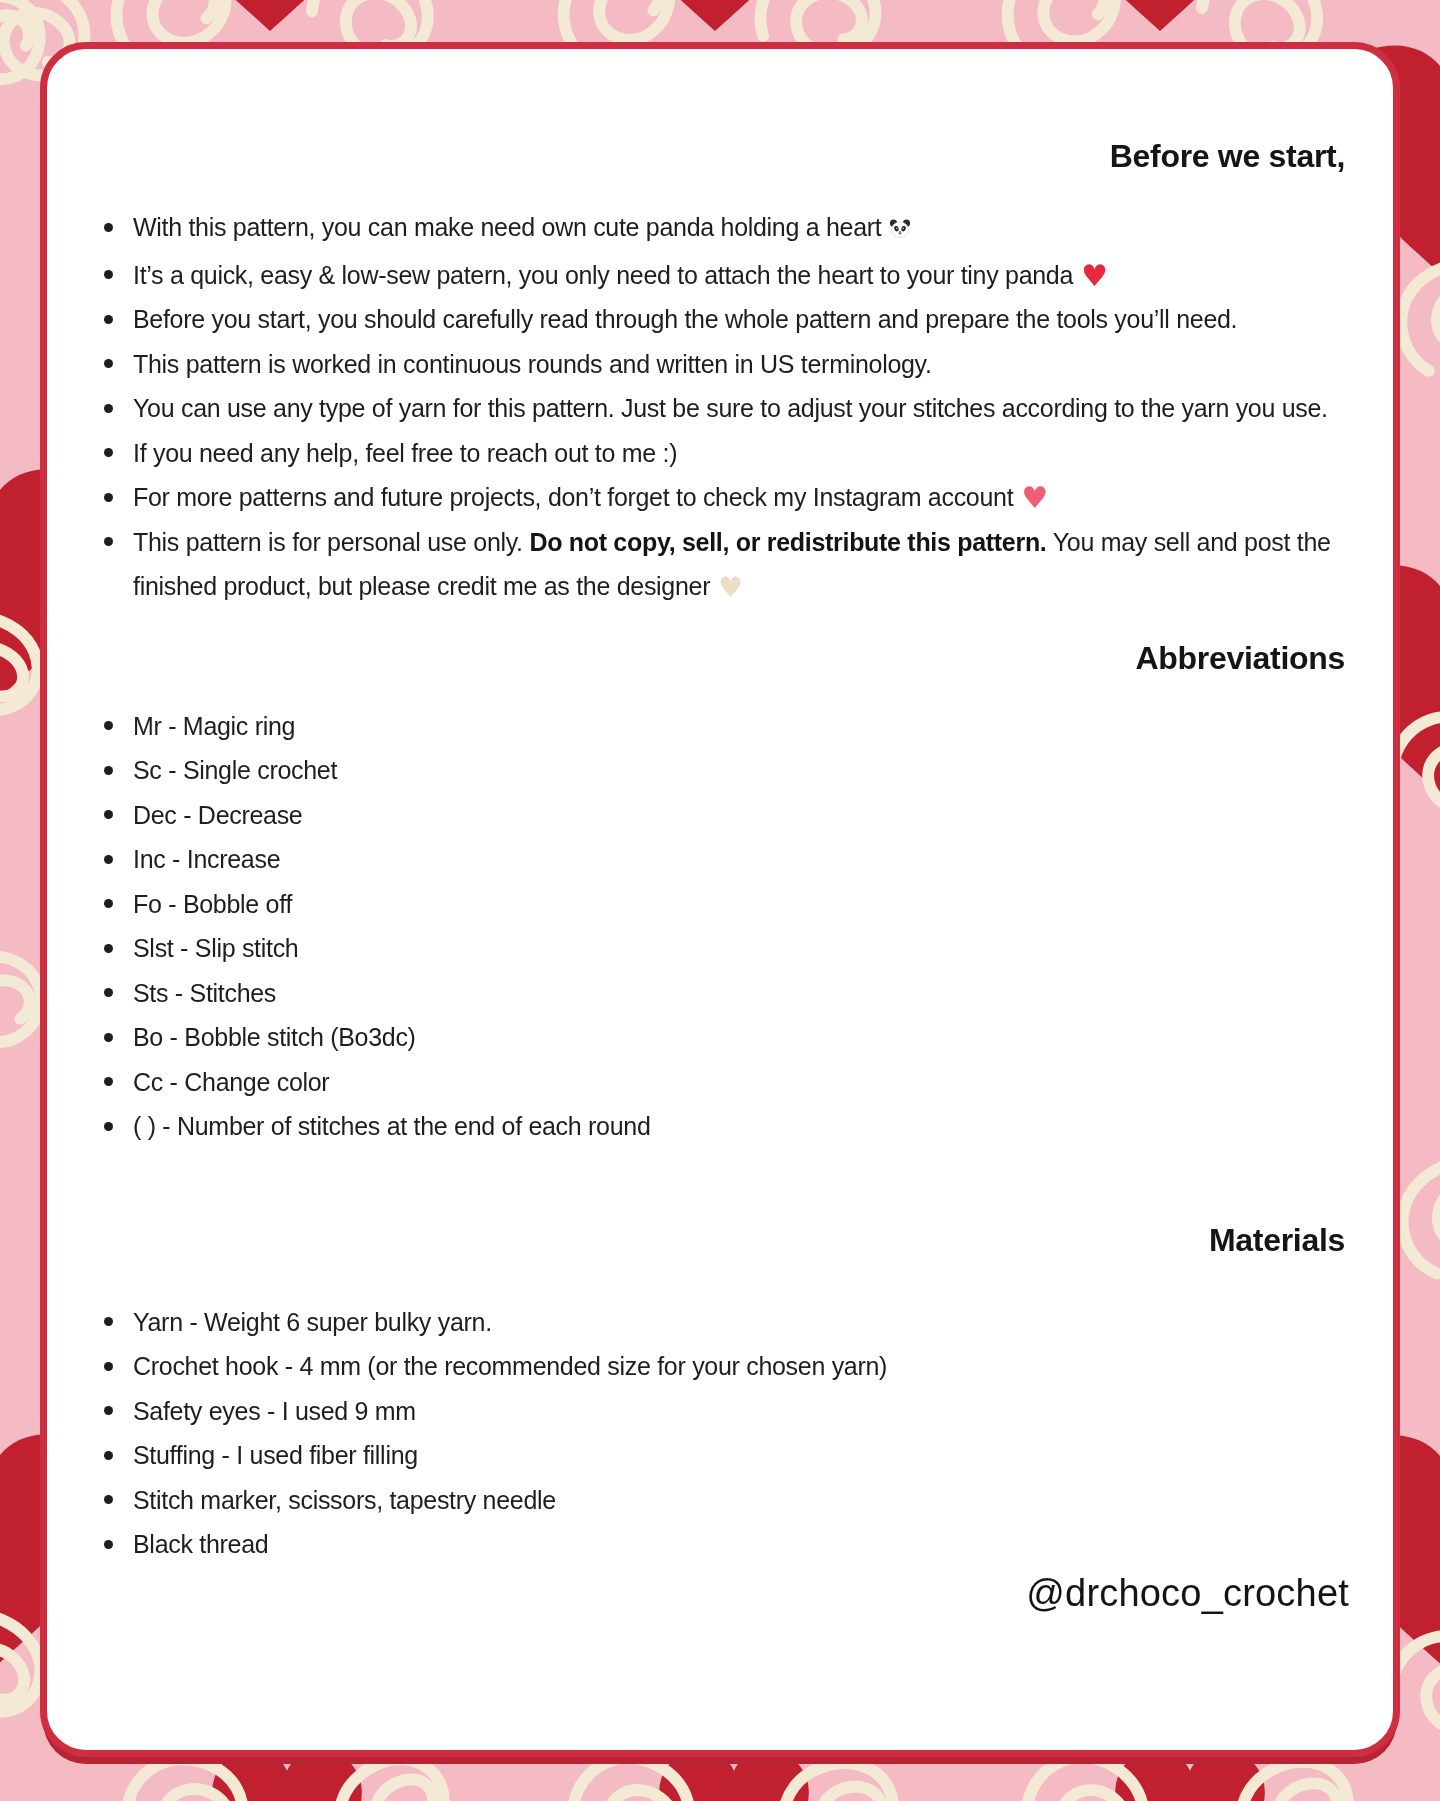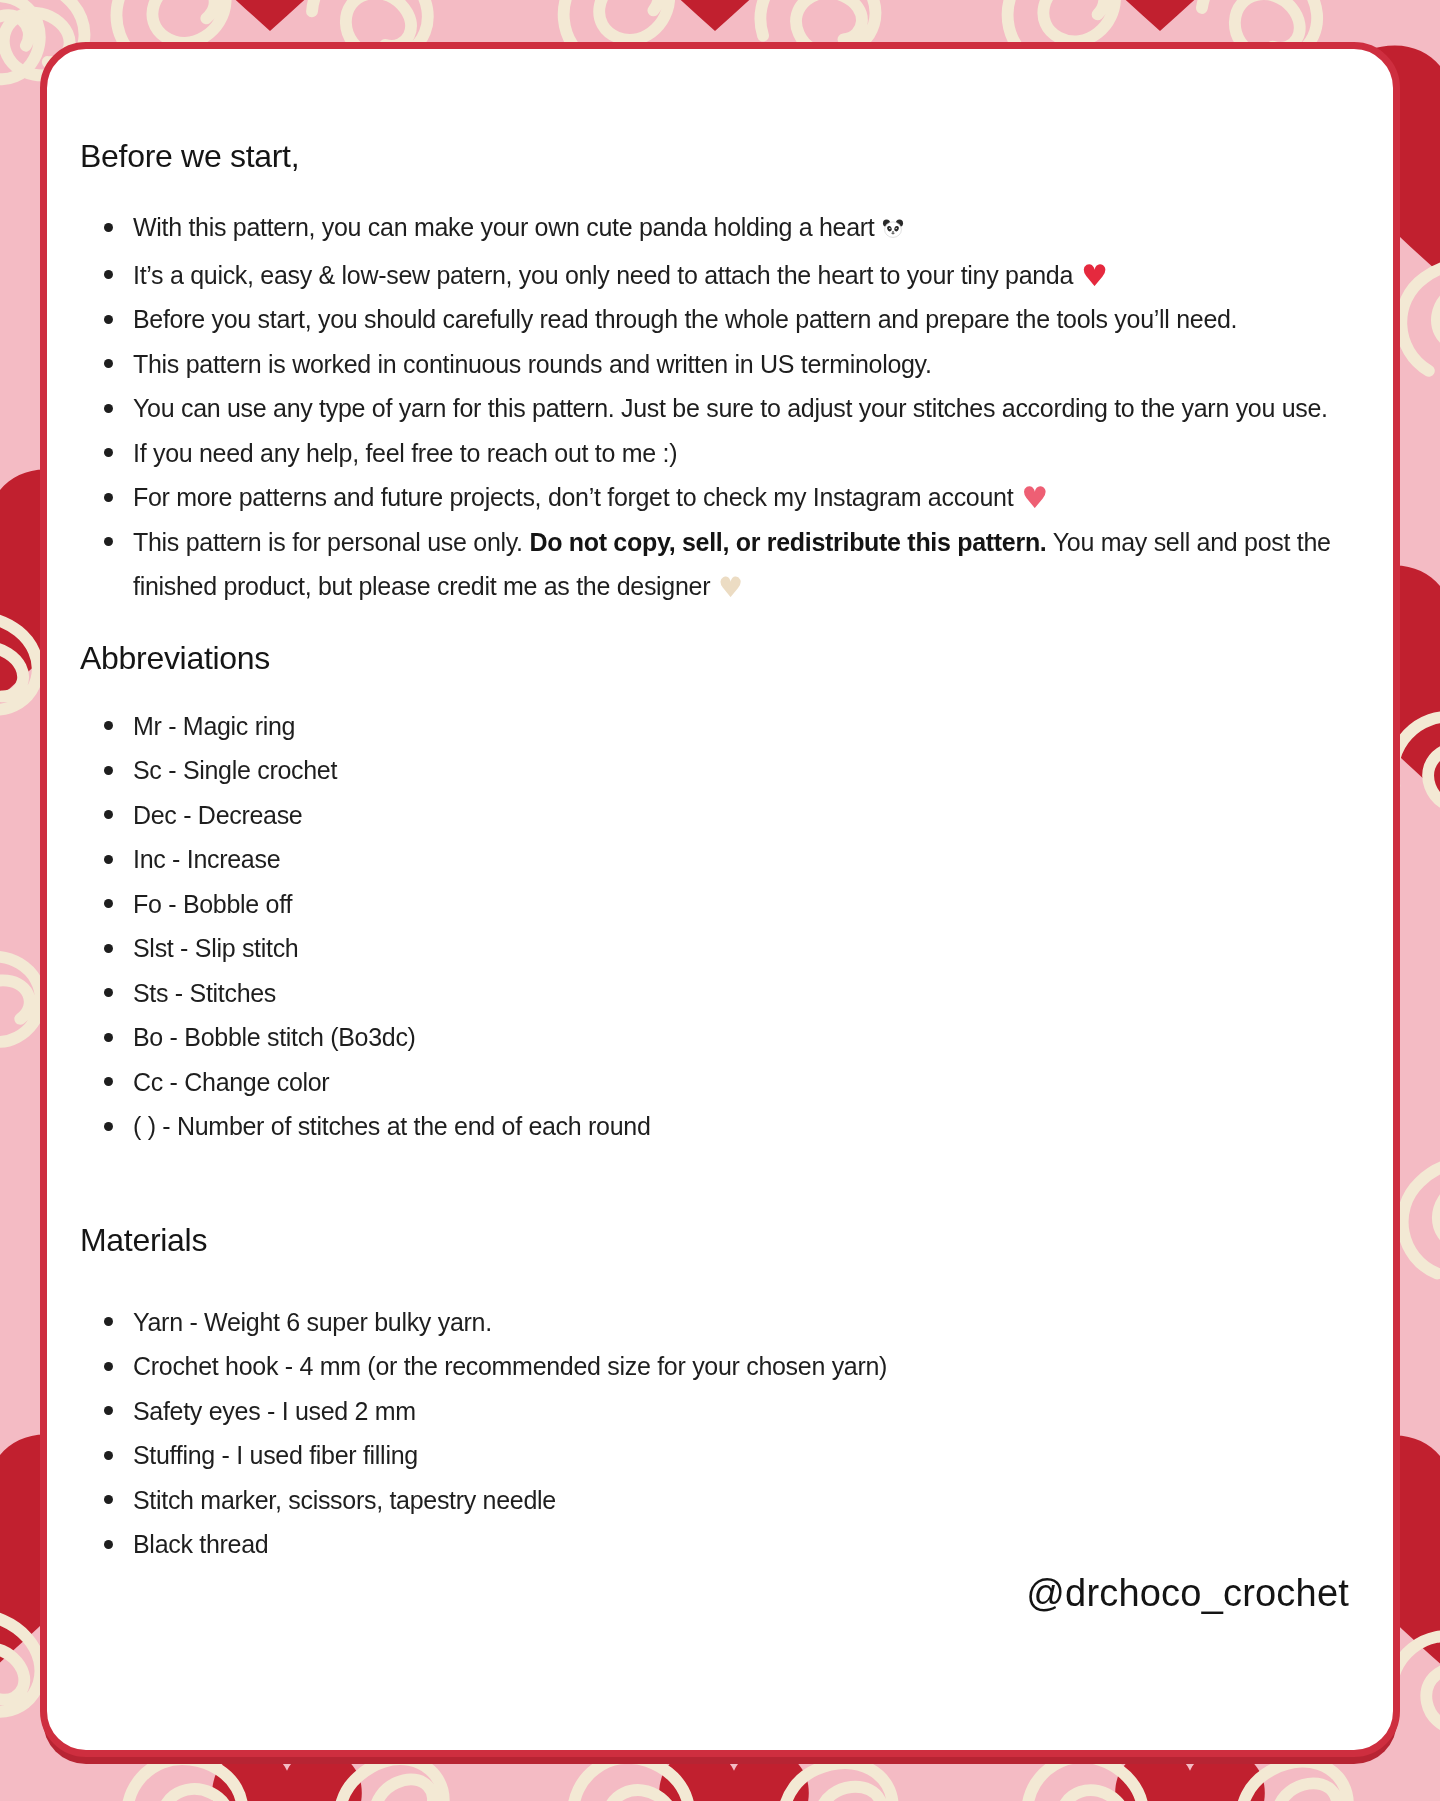--- a/index.html
+++ b/index.html
@@ -16,22 +16,22 @@
     position:absolute;left:40px;top:42px;right:40px;bottom:44px;
     background:#ffffff;
     border:7px solid #ce2e3f;
     border-radius:46px;
     box-sizing:border-box;
     z-index:2;
     box-shadow:0 10px 0 -3px #b72433;
     padding:88px 48px 0 33px;
   }
   h1,h2{
-    margin:0;color:#151515;font-weight:normal;
-    font-size:32px;line-height:38px;letter-spacing:-0.3px;
+    margin:0;color:#151515;font-weight:bold;
+    font-size:32px;line-height:38px;letter-spacing:-0.3px;text-align:right;
   }
   h2.abbr{margin-top:30px;}
   h2.mats{margin-top:72px;}
   ul{list-style:none;margin:0;padding:0;}
   ul.intro{margin-top:30px;}
   ul.abbr-list{margin-top:27px;}
   ul.mats-list{margin-top:41px;}
   li{
     position:relative;padding-left:53px;
     font-size:25px;line-height:44.5px;letter-spacing:-0.3px;
@@ -172,21 +172,21 @@
       <use href="#sqg" stroke="#f3e9d4"></use>
     </svg>
 </div>
 
 <div class="card">
 
   <h1>Before we start,</h1>
 
   <ul class="intro">
     <li>
-      <span>With this pattern, you can make your own cute panda holding a heart</span><span class="panda-svg"><svg width="22" height="20" viewBox="0 0 34 30">
+      <span>With this pattern, you can make need own cute panda holding a heart</span><span class="panda-svg"><svg width="22" height="20" viewBox="0 0 34 30">
             <circle cx="7" cy="6" r="5.5" fill="#2a2a2a"></circle>
             <circle cx="27" cy="6" r="5.5" fill="#2a2a2a"></circle>
             <ellipse cx="17" cy="16" rx="13" ry="12" fill="#ffffff" stroke="#cfcfcf" stroke-width="1"></ellipse>
             <ellipse cx="11.5" cy="14.5" rx="3.4" ry="4.2" fill="#2a2a2a" transform="rotate(-18 11.5 14.5)"></ellipse>
             <ellipse cx="22.5" cy="14.5" rx="3.4" ry="4.2" fill="#2a2a2a" transform="rotate(18 22.5 14.5)"></ellipse>
             <circle cx="12" cy="14" r="1.1" fill="#ffffff"></circle>
             <circle cx="22" cy="14" r="1.1" fill="#ffffff"></circle>
             <ellipse cx="17" cy="19.6" rx="1.6" ry="1.1" fill="#2a2a2a"></ellipse>
             <path d="M15.2,22 Q17,23.6 18.8,22" stroke="#2a2a2a" stroke-width="1.4" fill="none" stroke-linecap="round"></path>
           </svg></span>
@@ -225,21 +225,21 @@
     <li>Sts - Stitches</li>
     <li>Bo - Bobble stitch (Bo3dc)</li>
     <li>Cc - Change color</li>
     <li>( ) - Number of stitches at the end of each round</li>
   </ul>
 
   <h2 class="mats">Materials</h2>
   <ul class="mats-list">
     <li>Yarn - Weight 6 super bulky yarn.</li>
     <li>Crochet hook - 4 mm (or the recommended size for your chosen yarn)</li>
-    <li>Safety eyes - I used 2 mm</li>
+    <li>Safety eyes - I used 9 mm</li>
     <li>Stuffing - I used fiber filling</li>
     <li>Stitch marker, scissors, tapestry needle</li>
     <li>Black thread</li>
   </ul>
 
   <div class="handle">@drchoco_crochet</div>
 
 </div>
 
 </body></html>

